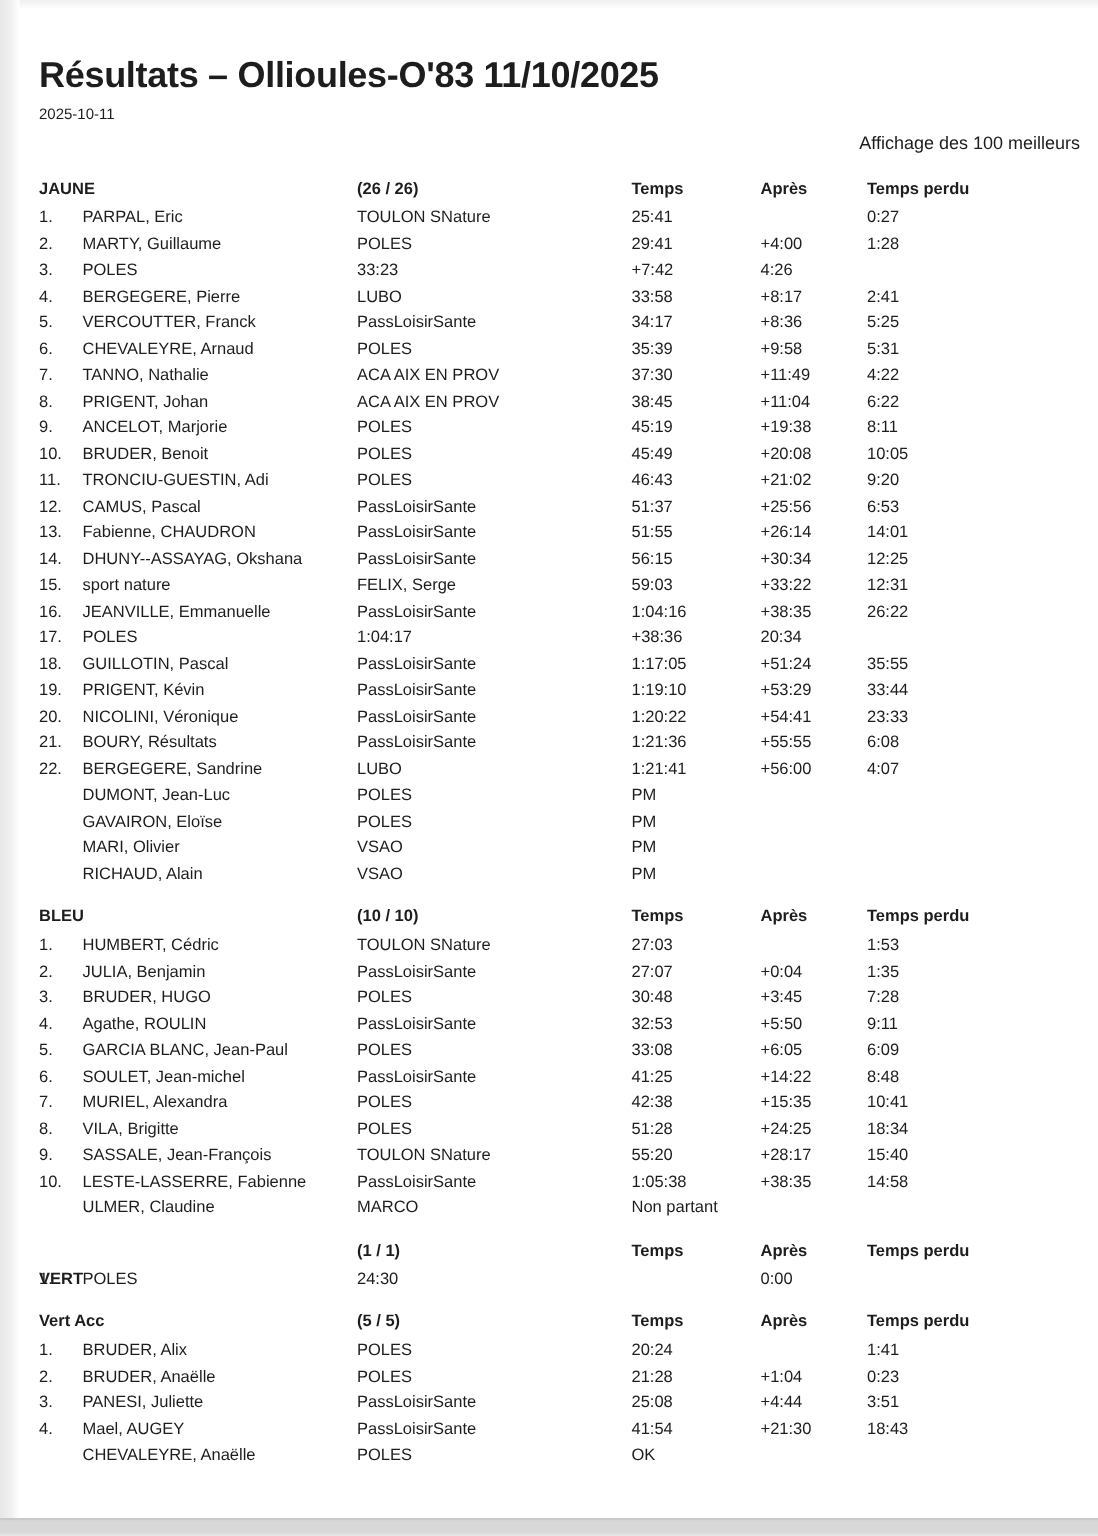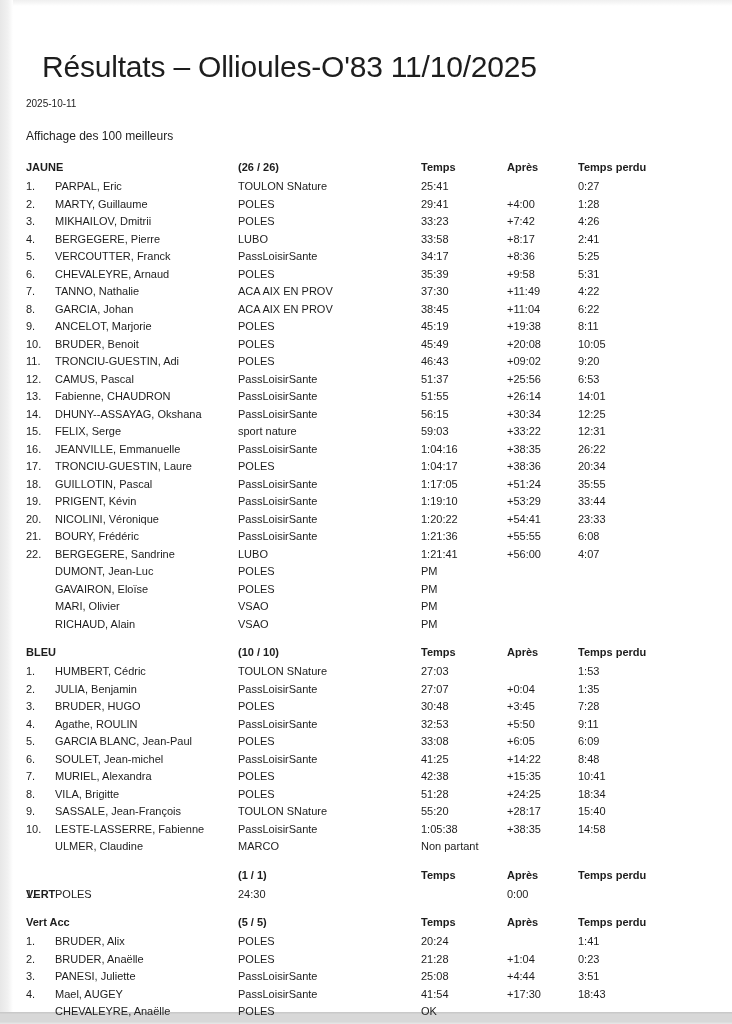--- a/index.html
+++ b/index.html
@@ -20,26 +20,26 @@
     background: linear-gradient(to bottom, #efefef, #ffffff);
   }
   .edge-bottom {
     position: absolute; left: 0; bottom: 0; width: 732px; height: 12px;
     background: linear-gradient(to bottom, #c9c9c9 0%, #c9c9c9 10%, #d8d8d8 15%, #d8d8d8 80%, #e8e8e8 100%);
   }
   .content {
     position: absolute; left: 26px; top: 38px; width: 694px;
   }
   h1.title {
-    margin: 16px; padding: 0;
-    font-size: 30px; line-height: 26px; font-weight: normal;
+    margin: 0; padding: 0;
+    font-size: 24px; line-height: 26px; font-weight: bold;
     letter-spacing: -0.2px;
   }
   .meta-date { font-size: 10px; line-height: 15px; margin-top: 5px; }
-  .meta-note { font-size: 12px; line-height: 15px; margin-top: 18px; }
+  .meta-note { font-size: 12px; line-height: 15px; margin-top: 4px; text-align: right; }
   #sections { margin-top: 13px; }
   .section { margin-top: 0; }
   .section + .section { margin-top: 9px; }
   .row {
     display: grid;
     grid-template-columns: 29px 183px 183px 86px 71px 1fr;
     height: 17.5px; line-height: 17.5px;
     font-size: 11px;
     white-space: nowrap;
   }
@@ -80,21 +80,20 @@
         <div class="row">
           <span>2.</span>
           <span>MARTY, Guillaume</span>
           <span>POLES</span>
           <span>29:41</span>
           <span>+4:00</span>
           <span>1:28</span>
         </div>
         <div class="row">
           <span>3.</span>
-          <span>MIKHAILOV, Dmitrii</span>
           <span>POLES</span>
           <span>33:23</span>
           <span>+7:42</span>
           <span>4:26</span>
         </div>
         <div class="row">
           <span>4.</span>
           <span>BERGEGERE, Pierre</span>
           <span>LUBO</span>
           <span>33:58</span>
@@ -120,21 +119,21 @@
         <div class="row">
           <span>7.</span>
           <span>TANNO, Nathalie</span>
           <span>ACA AIX EN PROV</span>
           <span>37:30</span>
           <span>+11:49</span>
           <span>4:22</span>
         </div>
         <div class="row">
           <span>8.</span>
-          <span>GARCIA, Johan</span>
+          <span>PRIGENT, Johan</span>
           <span>ACA AIX EN PROV</span>
           <span>38:45</span>
           <span>+11:04</span>
           <span>6:22</span>
         </div>
         <div class="row">
           <span>9.</span>
           <span>ANCELOT, Marjorie</span>
           <span>POLES</span>
           <span>45:19</span>
@@ -147,21 +146,21 @@
           <span>POLES</span>
           <span>45:49</span>
           <span>+20:08</span>
           <span>10:05</span>
         </div>
         <div class="row">
           <span>11.</span>
           <span>TRONCIU-GUESTIN, Adi</span>
           <span>POLES</span>
           <span>46:43</span>
-          <span>+09:02</span>
+          <span>+21:02</span>
           <span>9:20</span>
         </div>
         <div class="row">
           <span>12.</span>
           <span>CAMUS, Pascal</span>
           <span>PassLoisirSante</span>
           <span>51:37</span>
           <span>+25:56</span>
           <span>6:53</span>
         </div>
@@ -176,37 +175,36 @@
         <div class="row">
           <span>14.</span>
           <span>DHUNY--ASSAYAG, Okshana</span>
           <span>PassLoisirSante</span>
           <span>56:15</span>
           <span>+30:34</span>
           <span>12:25</span>
         </div>
         <div class="row">
           <span>15.</span>
+          <span>sport nature</span>
           <span>FELIX, Serge</span>
-          <span>sport nature</span>
           <span>59:03</span>
           <span>+33:22</span>
           <span>12:31</span>
         </div>
         <div class="row">
           <span>16.</span>
           <span>JEANVILLE, Emmanuelle</span>
           <span>PassLoisirSante</span>
           <span>1:04:16</span>
           <span>+38:35</span>
           <span>26:22</span>
         </div>
         <div class="row">
           <span>17.</span>
-          <span>TRONCIU-GUESTIN, Laure</span>
           <span>POLES</span>
           <span>1:04:17</span>
           <span>+38:36</span>
           <span>20:34</span>
         </div>
         <div class="row">
           <span>18.</span>
           <span>GUILLOTIN, Pascal</span>
           <span>PassLoisirSante</span>
           <span>1:17:05</span>
@@ -224,21 +222,21 @@
         <div class="row">
           <span>20.</span>
           <span>NICOLINI, Véronique</span>
           <span>PassLoisirSante</span>
           <span>1:20:22</span>
           <span>+54:41</span>
           <span>23:33</span>
         </div>
         <div class="row">
           <span>21.</span>
-          <span>BOURY, Frédéric</span>
+          <span>BOURY, Résultats</span>
           <span>PassLoisirSante</span>
           <span>1:21:36</span>
           <span>+55:55</span>
           <span>6:08</span>
         </div>
         <div class="row">
           <span>22.</span>
           <span>BERGEGERE, Sandrine</span>
           <span>LUBO</span>
           <span>1:21:41</span>
@@ -421,21 +419,21 @@
           <span>PassLoisirSante</span>
           <span>25:08</span>
           <span>+4:44</span>
           <span>3:51</span>
         </div>
         <div class="row">
           <span>4.</span>
           <span>Mael, AUGEY</span>
           <span>PassLoisirSante</span>
           <span>41:54</span>
-          <span>+17:30</span>
+          <span>+21:30</span>
           <span>18:43</span>
         </div>
         <div class="row">
           <span></span>
           <span>CHEVALEYRE, Anaëlle</span>
           <span>POLES</span>
           <span>OK</span>
           <span></span>
           <span></span>
         </div>

